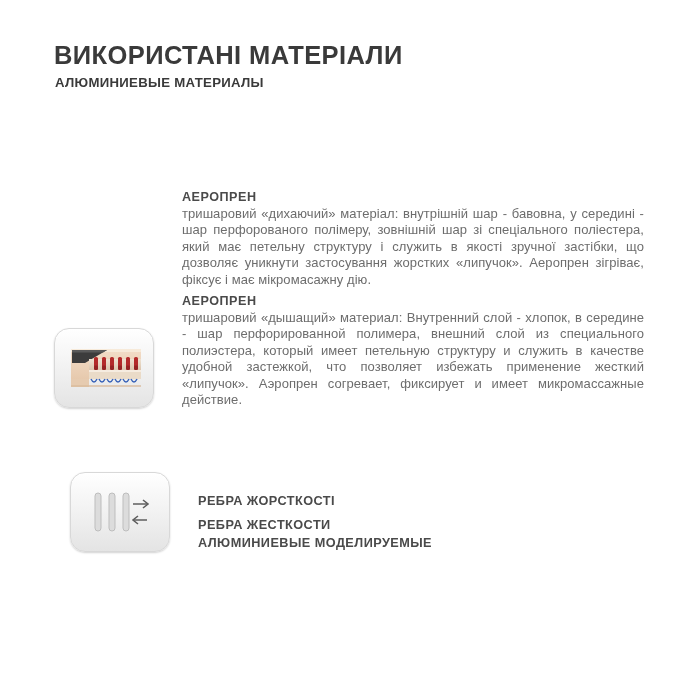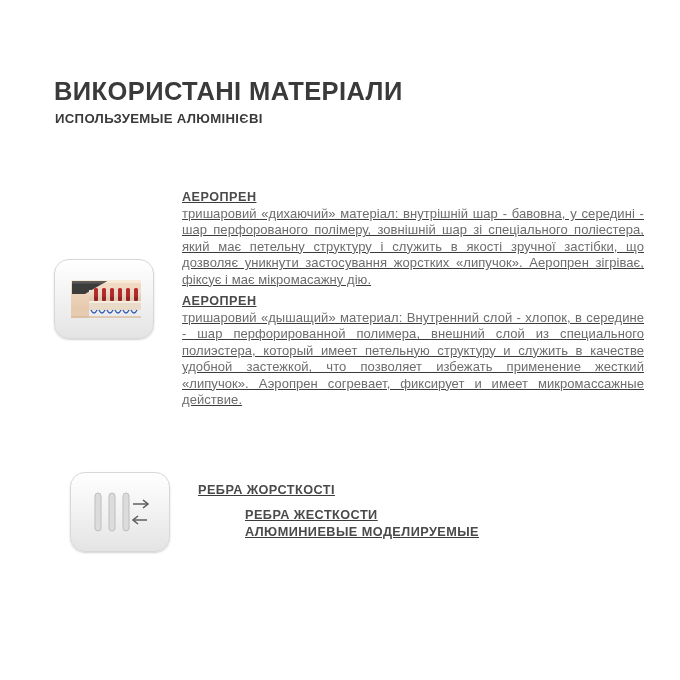--- a/index.html
+++ b/index.html
@@ -19,21 +19,20 @@
     width: 680px;
     height: 680px;
     box-sizing: border-box;
   }
 
   
   .header {
     position: absolute;
     left: 54px;
     top: 42px;
-    margin-top: 36px;
   }
   .title-main {
     font-size: 25.5px;
     font-weight: bold;
     letter-spacing: 0.4px;
     color: #3a3a3a;
     line-height: 1.05;
     margin: 0;
   }
   .title-sub {
@@ -41,22 +40,21 @@
     font-weight: bold;
     letter-spacing: 0.3px;
     color: #3a3a3a;
     margin: 6px 0 0 1px;
   }
 
   
   .section {
     position: absolute;
     display: flex;
-    align-items: center;
-    text-decoration: underline;
+    align-items: flex-end;
   }
   .section-aeropren { left: 54px; top: 190px; width: 590px; }
   .section-ribs     { left: 54px; top: 472px; width: 590px; padding-left: 16px; }
 
   
   .icon-tile {
     width: 98px;
     height: 78px;
     border-radius: 15px;
     background: linear-gradient(to bottom, #ffffff 0%, #f3f3f3 45%, #e4e4e4 100%);
@@ -107,30 +105,30 @@
   
   .ribs-text .line {
     font-size: 12.7px;
     font-weight: bold;
     letter-spacing: 0.45px;
     color: #4a4a4a;
     line-height: 17.5px;
     text-transform: uppercase;
   }
   .ribs-text .group { margin-bottom: 7px; }
-  .ribs-text .group:last-child { margin-bottom: 0; margin-left: 47px; }
+  .ribs-text .group:last-child { margin-bottom: 0; }
 </style>
 </head>
 <body>
 
 <div class="page">
 
   <div class="header">
     <h1 class="title-main">ВИКОРИСТАНІ МАТЕРІАЛИ</h1>
-    <div class="title-sub">ИСПОЛЬЗУЕМЫЕ АЛЮМІНІЄВІ</div>
+    <div class="title-sub">АЛЮМИНИЕВЫЕ МАТЕРИАЛЫ</div>
   </div>
 
   <div class="section section-aeropren">
 
     <div class="icon-tile">
       <svg class="aero-art" viewBox="0 0 98 78">
         <defs>
           <linearGradient id="tan" x1="0" y1="0" x2="0" y2="1">
             <stop offset="0" stop-color="#f3ddc8"></stop>
             <stop offset="1" stop-color="#e3c4a6"></stop>

